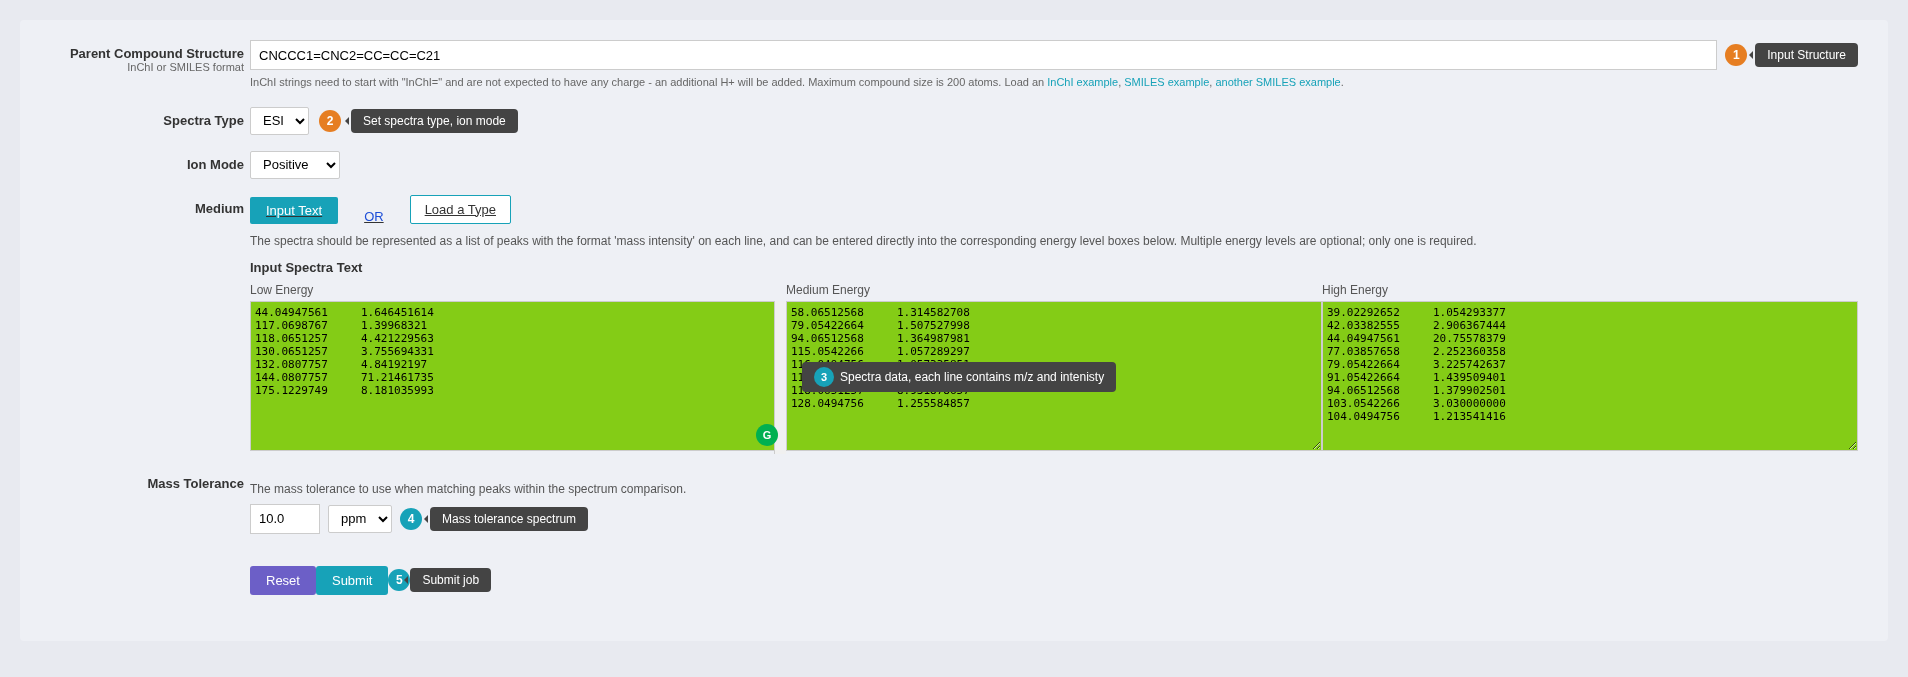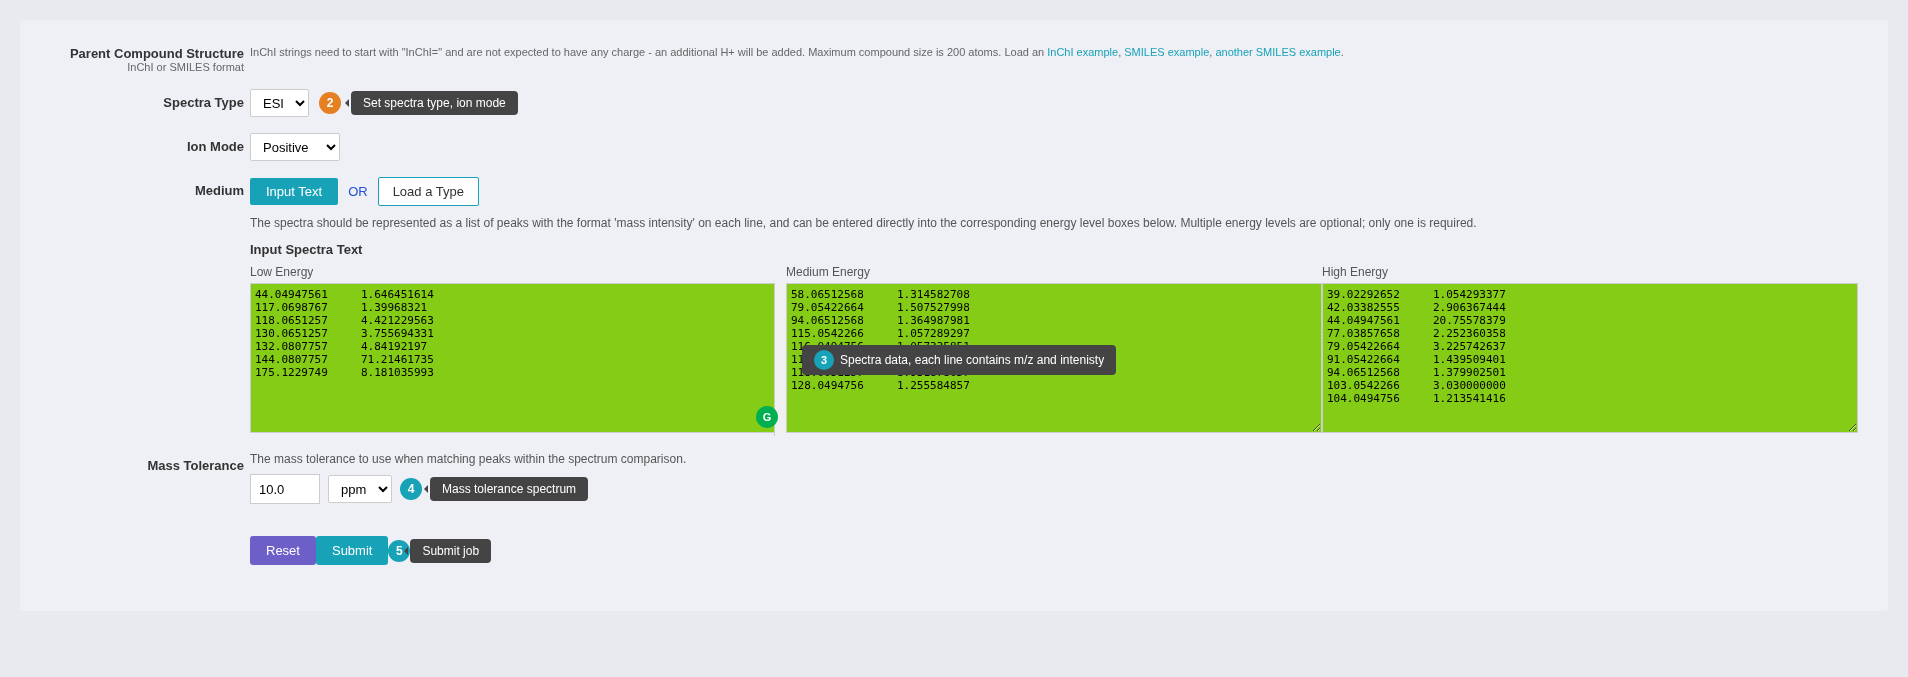--- a/index.html
+++ b/index.html
@@ -97,22 +97,23 @@
     select {
       border: 1px solid #ccc;
       padding: 4px 8px;
       font-size: 13px;
       background: white;
       height: 28px;
       border-radius: 2px;
     }
     .spectra-row-content {
       display: flex;
-      align-items: center;
-      gap: 10px;
+      align-items: flex-end;
+      gap: 26px;
+      text-decoration: underline;
     }
     .btn-input-text {
       background: #17a2b8;
       color: white;
       border: none;
       padding: 6px 16px;
       font-size: 13px;
       cursor: pointer;
       border-radius: 2px;
     }
@@ -196,21 +197,21 @@
       width: 70px;
       border: 1px solid #ccc;
       padding: 5px 8px;
       font-size: 13px;
       background: white;
       height: 30px;
     }
     .mass-tolerance-desc {
       font-size: 12px;
       color: #555;
-      margin-top: 0;
+      margin-top: 12px;
     }
     .action-row {
       display: flex;
       align-items: center;
       margin-top: 16px;
     }
     .btn-reset {
       background: #6c5fc7;
       color: white;
       border: none;
@@ -245,20 +246,25 @@
 <body>
 
 <div class="main-container">
 
   <div class="form-row">
     <div class="form-label">
       <span>Parent Compound Structure</span>
       <span class="form-label-sub">InChI or SMILES format</span>
     </div>
     <div class="form-content">
+      <div class="input-structure-row">
+        <input type="text" class="input-structure-text" value="CNCCC1=CNC2=CC=CC=C21" style="">
+        <span class="circle-badge badge-orange">1</span>
+        <div class="tooltip-bubble">Input Structure</div>
+      </div>
       <div class="help-text">
         <span>InChI strings need to start with "InChI=" and are not expected to have any charge - an additional H+ will be added. Maximum compound size is 200 atoms. Load an</span>
         <a href="#">InChI example</a>,
         <a href="#">SMILES example</a>,
         <a href="#">another SMILES example</a>.
       </div>
     </div>
   </div>
 
   <div class="form-row">

